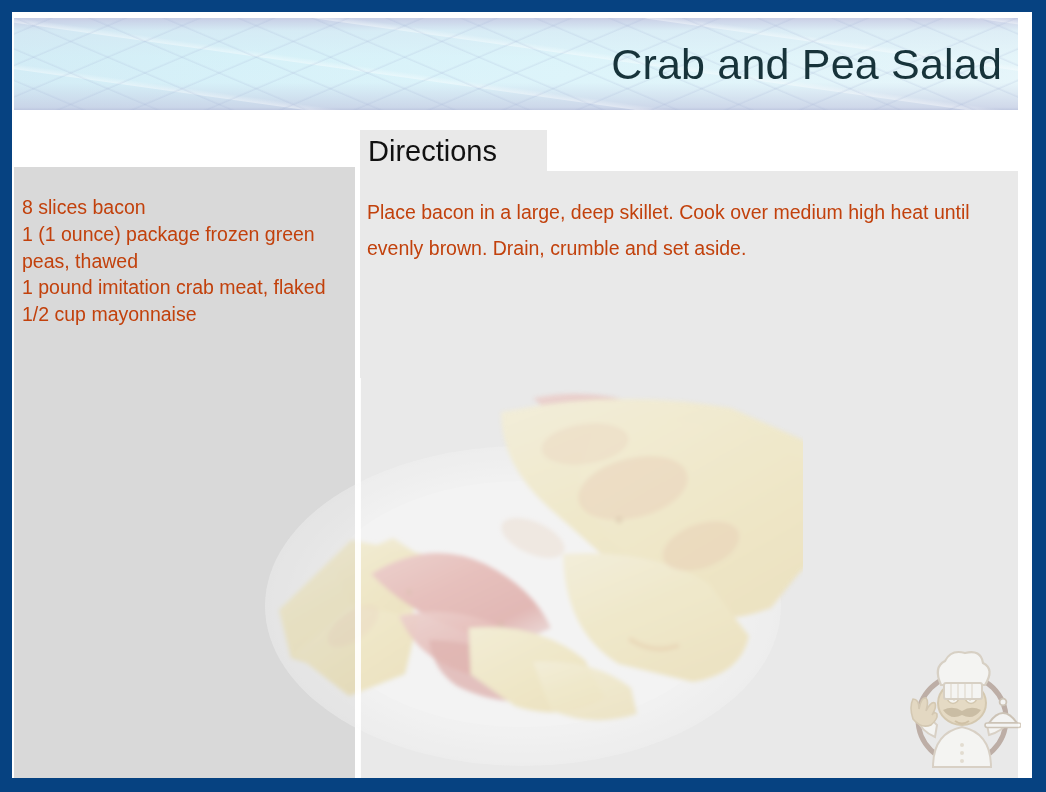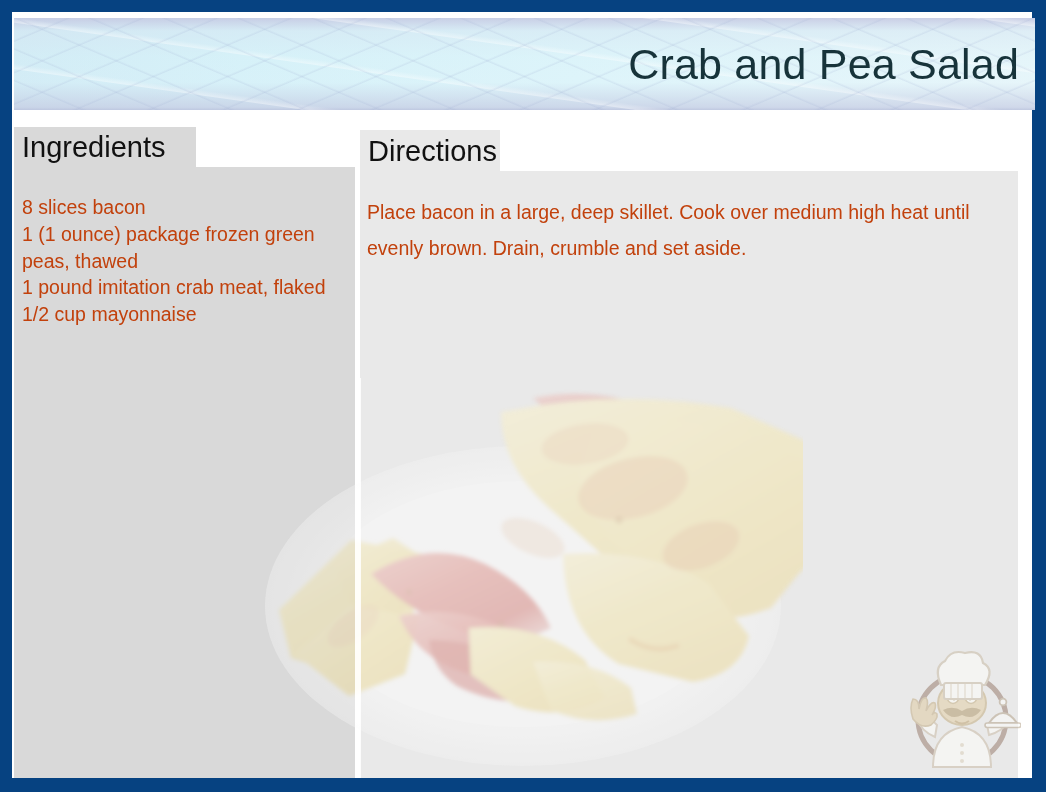--- a/index.html
+++ b/index.html
@@ -45,21 +45,20 @@
         rgba(222,244,250,0.3) 70%,
         rgba(199,206,228,0.75) 97%,
         rgba(188,196,222,0.9) 100%),
       linear-gradient(to right,
         #cfe9f4 0%,
         #d4f0f8 22%,
         #ddf4fa 55%,
         #e4f5fa 78%,
         #eaf6fa 100%);
     overflow: hidden;
-    padding-left: 17px;
   }
   .banner-weave {
     position: absolute;
     inset: 0;
     background-image:
       repeating-linear-gradient(23deg,
         rgba(255,255,255,0.0) 0px,
         rgba(255,255,255,0.0) 26px,
         rgba(163,178,212,0.20) 27px,
         rgba(255,255,255,0.0) 29px),
@@ -105,21 +104,21 @@
     line-height: 1;
     color: #111111;
     white-space: nowrap;
   }
 
   
   #ingredients-tab  { left: 14px; top: 127px; width: 182px; height: 40px; }
   #ingredients-body { left: 14px; top: 167px; width: 341px; height: 611px; }
 
   
-  #directions-tab   { left: 360px; top: 130px; width: 140px; height: 41px; background: #e9e9e9; }
+  #directions-tab   { left: 360px; top: 130px; width: 187px; height: 41px; background: #e9e9e9; }
   #directions-body  { left: 360px; top: 171px; width: 658px; height: 607px; background: #e9e9e9; }
 
   .panel-text {
     position: absolute;
     color: #c2410c;
     z-index: 4;
   }
   #ingredients-text {
     left: 22px;
     top: 194px;
@@ -178,23 +177,20 @@
   <div class="frame-edge frame-bottom"></div>
   <div class="frame-edge frame-left"></div>
   <div class="frame-edge frame-right"></div>
 
   <div class="banner">
     <div class="banner-weave"></div>
     <div class="banner-title">Crab and Pea Salad</div>
   </div>
 
   <div class="panel-body" id="ingredients-body"></div>
-  <div class="panel-tab" id="ingredients-tab">
-    <span class="panel-tab-label">Ingredients</span>
-  </div>
   <div class="panel-text" id="ingredients-text">
     <div>8 slices bacon</div>
     <div>1 (1 ounce) package frozen green peas, thawed</div>
     <div>1 pound imitation crab meat, flaked</div>
     <div>1/2 cup mayonnaise</div>
   </div>
 
   <div class="panel-body" id="directions-body"></div>
   <div class="panel-tab" id="directions-tab">
     <span class="panel-tab-label">Directions</span>

